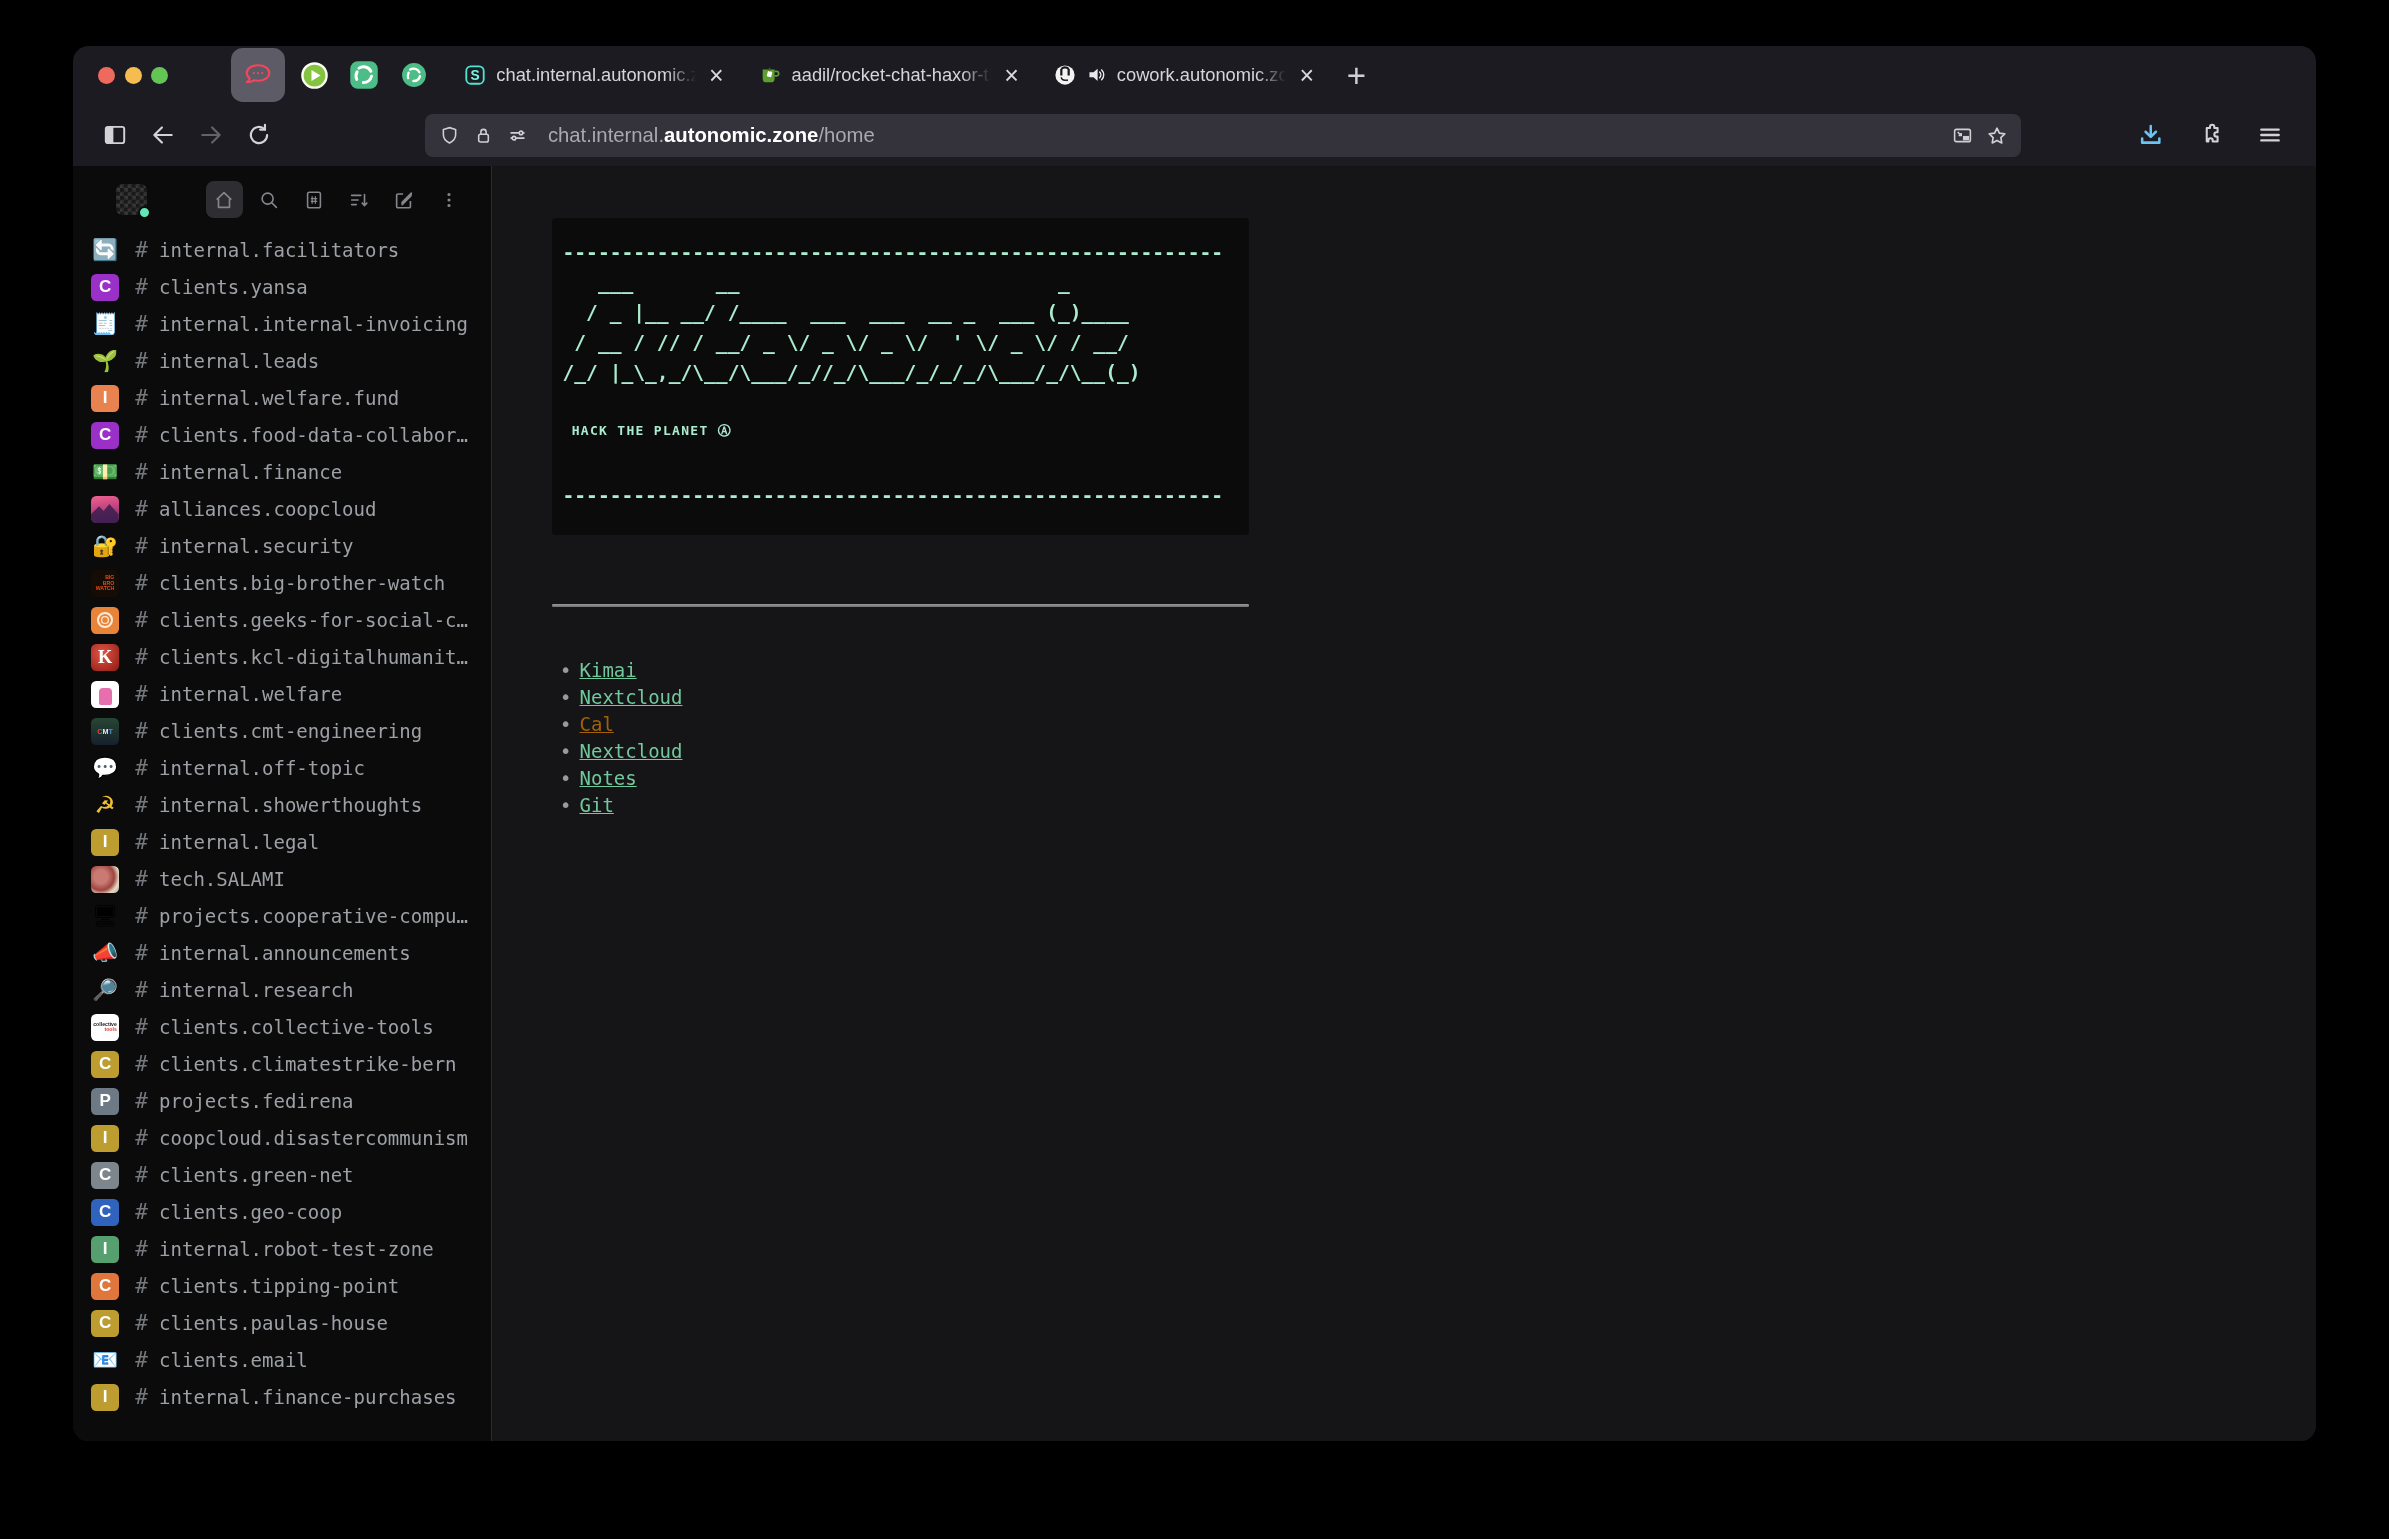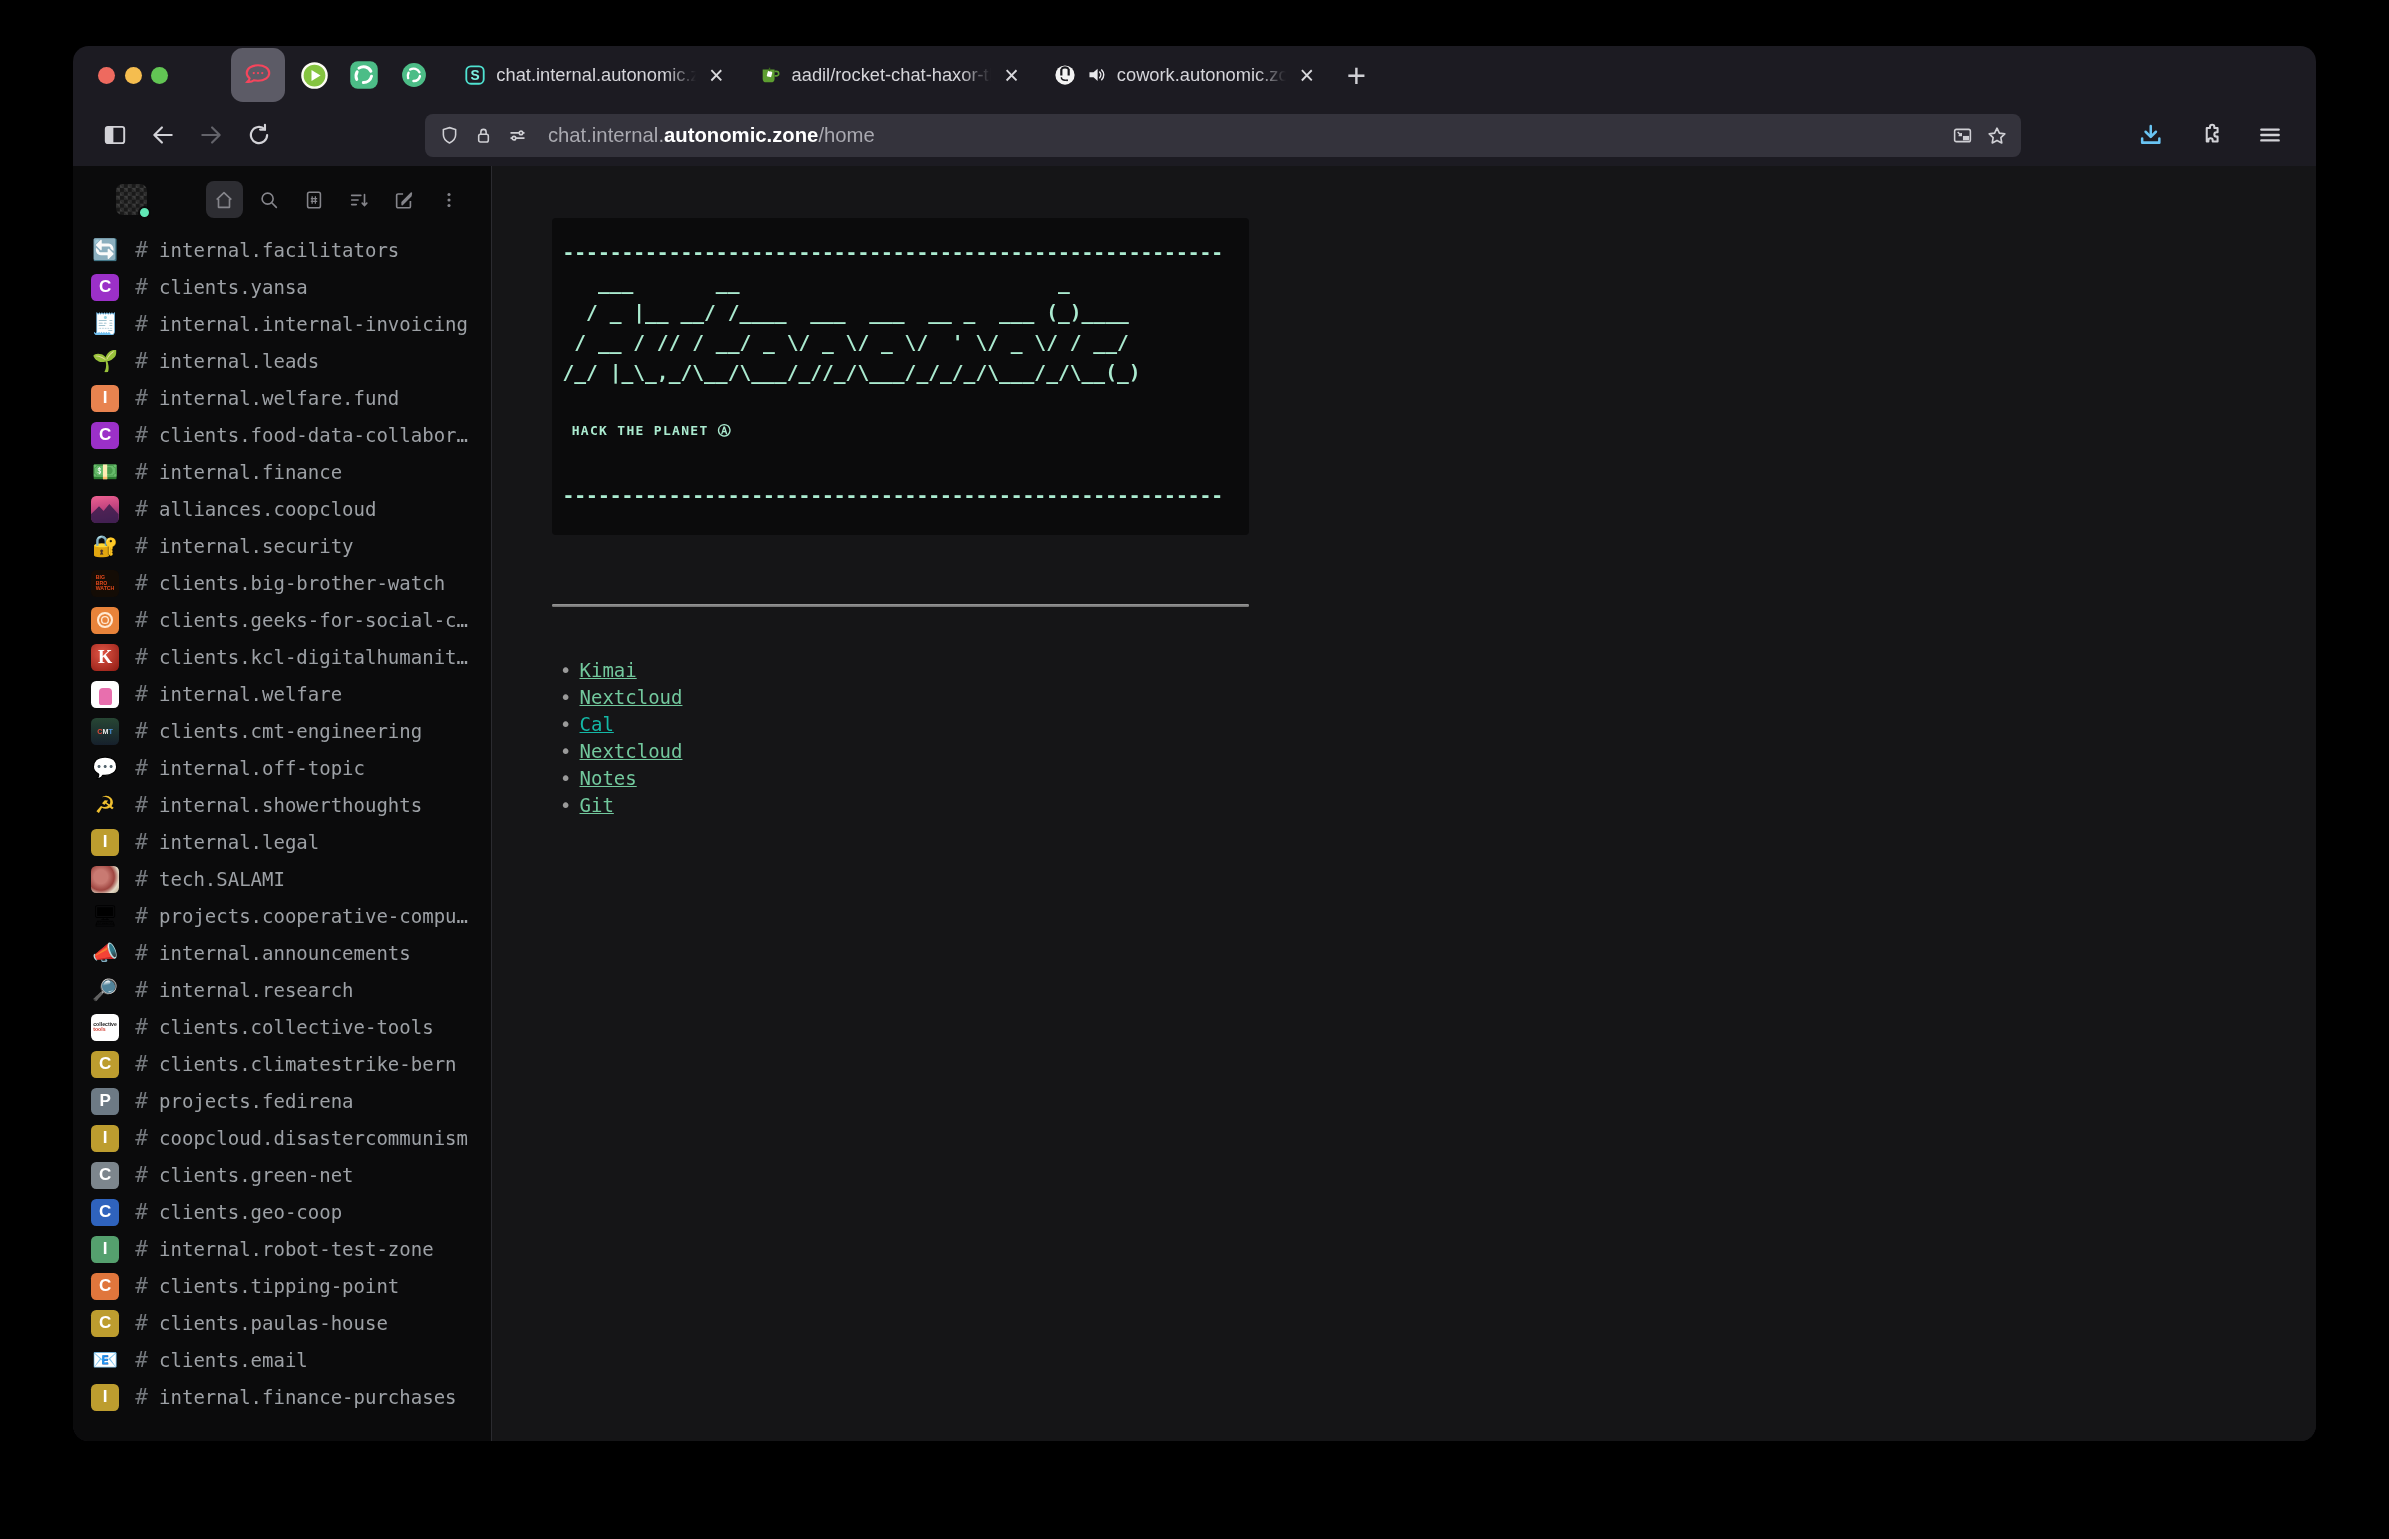--- a/index.html
+++ b/index.html
@@ -67,39 +67,39 @@
   .chan:first-child { margin-top:-13px; }
   .av { width:27.5px; height:27.5px; border-radius:5.2px; flex:0 0 auto; display:flex;
         align-items:center; justify-content:center; overflow:hidden; }
   .av.letter { color:#fff; font-size:17px; font-weight:bold; }
   .av.emoji  { font-size:21px; background:transparent; }
   .chan-hash { width:22px; margin-left:11.8px; text-align:center; color:#75797e; font-size:21px;
                font-family:"DejaVu Sans Mono", monospace; flex:0 0 auto; }
   .chan-dot { width:14.4px; height:14.4px; border-radius:50%; background:#4fe3ac; margin:0 3.9px; flex:0 0 auto; }
   .chan-name { margin-left:6.5px; color:#9da1a6; font-size:19px; white-space:nowrap; overflow:hidden;
                font-family:"DejaVu Sans Mono", monospace; }
-  .tiny-txt { font-size:5.2px; line-height:1.05; font-weight:bold; text-align:left; }
+  .tiny-txt { font-size:5.2px; line-height:1.05; font-weight:bold; text-align:right; }
 
   .main { flex:1; background:#151517; padding:52px 0 0 60px; overflow:hidden; }
   .ascii-box { width:697px; height:317px; background:#0b0b0c; border-radius:3.9px;
                padding:19.6px 0 0 10.5px; overflow:hidden; }
   pre.art { font-family:"DejaVu Sans Mono", monospace; font-weight:bold; font-size:19.6px;
             line-height:30px; color:#abebd0; }
   .hack-line { font-family:"DejaVu Sans Mono", monospace; font-weight:bold; font-size:13px;
                color:#abebd0; margin:34px 0 0 9.2px; letter-spacing:1.3px; }
   pre.art.bottom { margin-top:41px; }
   .rule { width:697px; height:2.6px; margin-top:69px; border-radius:1.3px;
           background:linear-gradient(180deg,#9a9a9a,#6f6f6f); }
   .links { margin-top:50px; list-style:none; }
   .links li { height:27px; display:flex; align-items:center; }
   .bullet { color:#9a9a9a; font-size:19.6px; width:27.5px; text-align:center; flex:0 0 auto;
             font-family:"DejaVu Sans Mono", monospace; }
   .links a { font-family:"DejaVu Sans Mono", monospace; font-size:19px; color:#72c89d;
              text-decoration:underline; }
-  .links a.visited { color:#14b8a6; }
+  .links a.visited { color:#a16207; }
 
   svg { display:block; }
 </style>
 </head>
 <body>
 
 <div class="desktop">
   <div class="window">
 
     <div class="tabbar">

